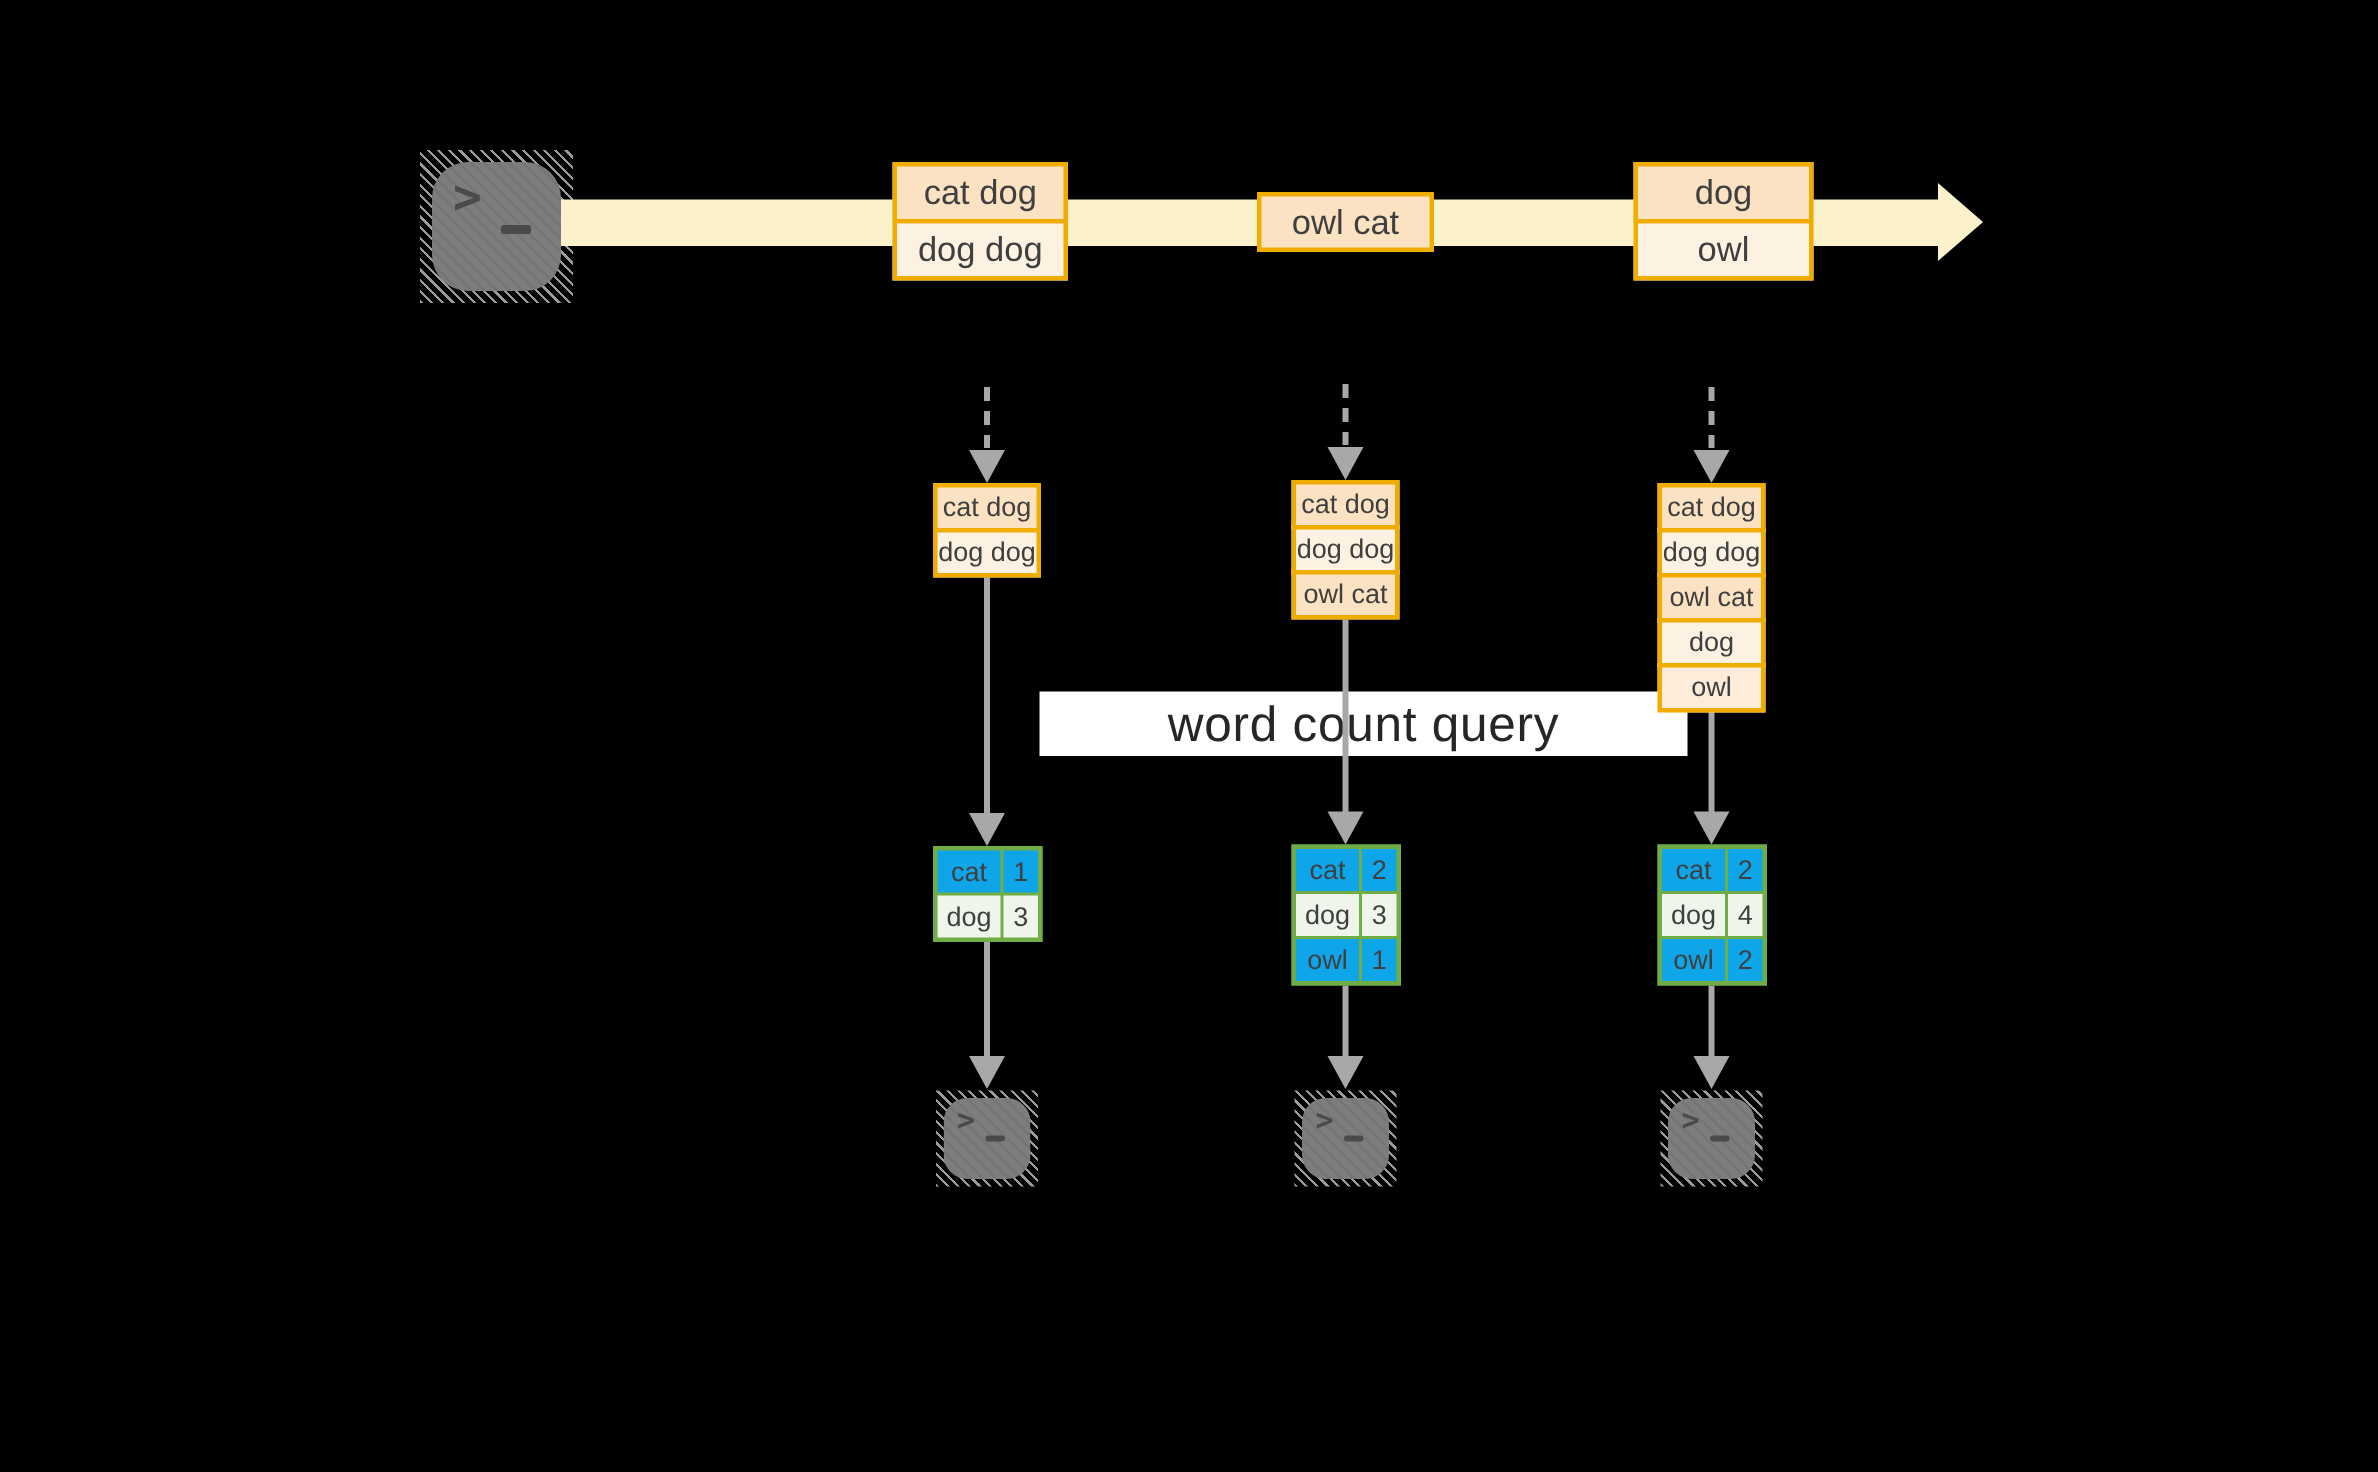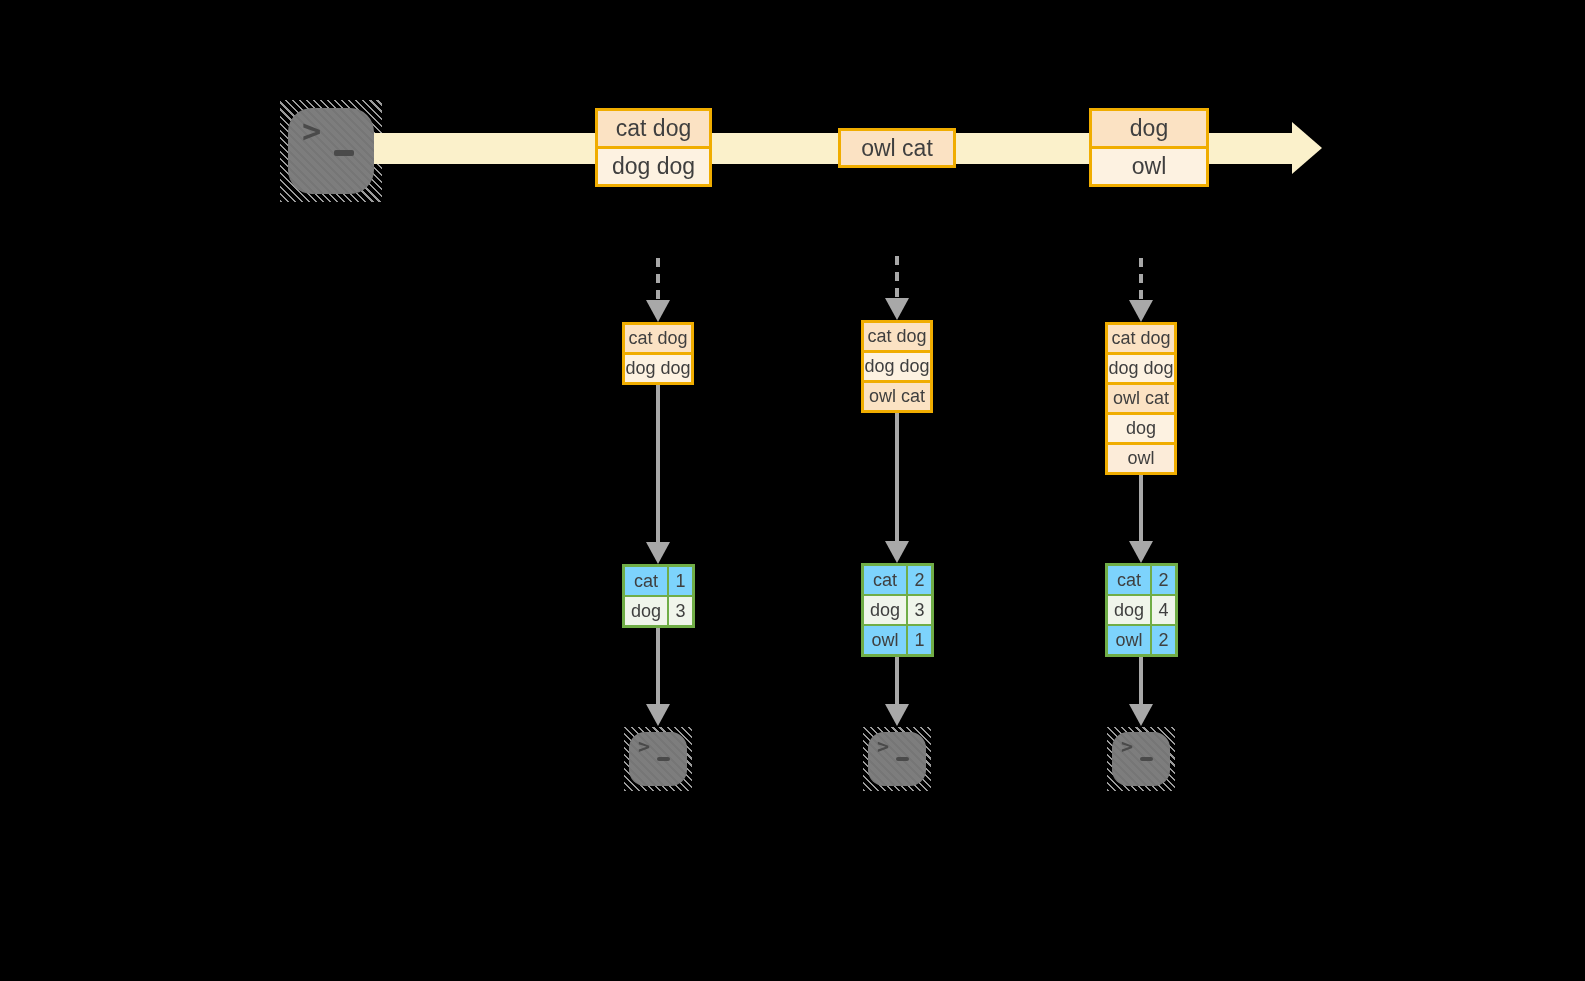--- a/index.html
+++ b/index.html
@@ -63,21 +63,21 @@
          z-index:1;display:flex;align-items:center;justify-content:center;
          font-size:33px;color:#262626;letter-spacing:0.5px;}
 
   
   .rtable{position:absolute;z-index:3;width:73px;box-sizing:border-box;
           border:3px solid #70ad47;background:#70ad47;
           display:flex;flex-direction:column;gap:2px;}
   .rrow{display:flex;gap:2px;height:28px;}
   .rword{flex:1;display:flex;align-items:center;justify-content:center;font-size:18px;}
   .rcount{width:23px;display:flex;align-items:center;justify-content:center;font-size:18px;}
-  .rowA .rword,.rowA .rcount{background:#7dd3fc;}
+  .rowA .rword,.rowA .rcount{background:#0ea5e9;}
   .rowB .rword,.rowB .rcount{background:#f0f5eb;}
   .rt1{left:622px;top:564px;}
   .rt2{left:861px;top:563px;}
   .rt3{left:1105px;top:563px;}
 </style>
 </head>
 <body>
 
 <div class="canvas">
 
@@ -120,20 +120,23 @@
     <div class="wcell peach">owl cat</div>
   </div>
   <div class="wstack ws3">
     <div class="wcell peach">cat dog</div>
     <div class="wcell cream">dog dog</div>
     <div class="wcell peach">owl cat</div>
     <div class="wcell cream">dog</div>
     <div class="wcell cream2">owl</div>
   </div>
 
+  <div class="query">
+    <span>word count query</span>
+  </div>
 
   <div class="vline" style="left:656px;top:385px;height:159px;"></div>
   <div class="vhead" style="left:646px;top:542px;"></div>
   <div class="vline" style="left:895px;top:413px;height:130px;"></div>
   <div class="vhead" style="left:885px;top:541px;"></div>
   <div class="vline" style="left:1139px;top:474px;height:69px;"></div>
   <div class="vhead" style="left:1129px;top:541px;"></div>
 
   <div class="rtable rt1">
     <div class="rrow rowA">

